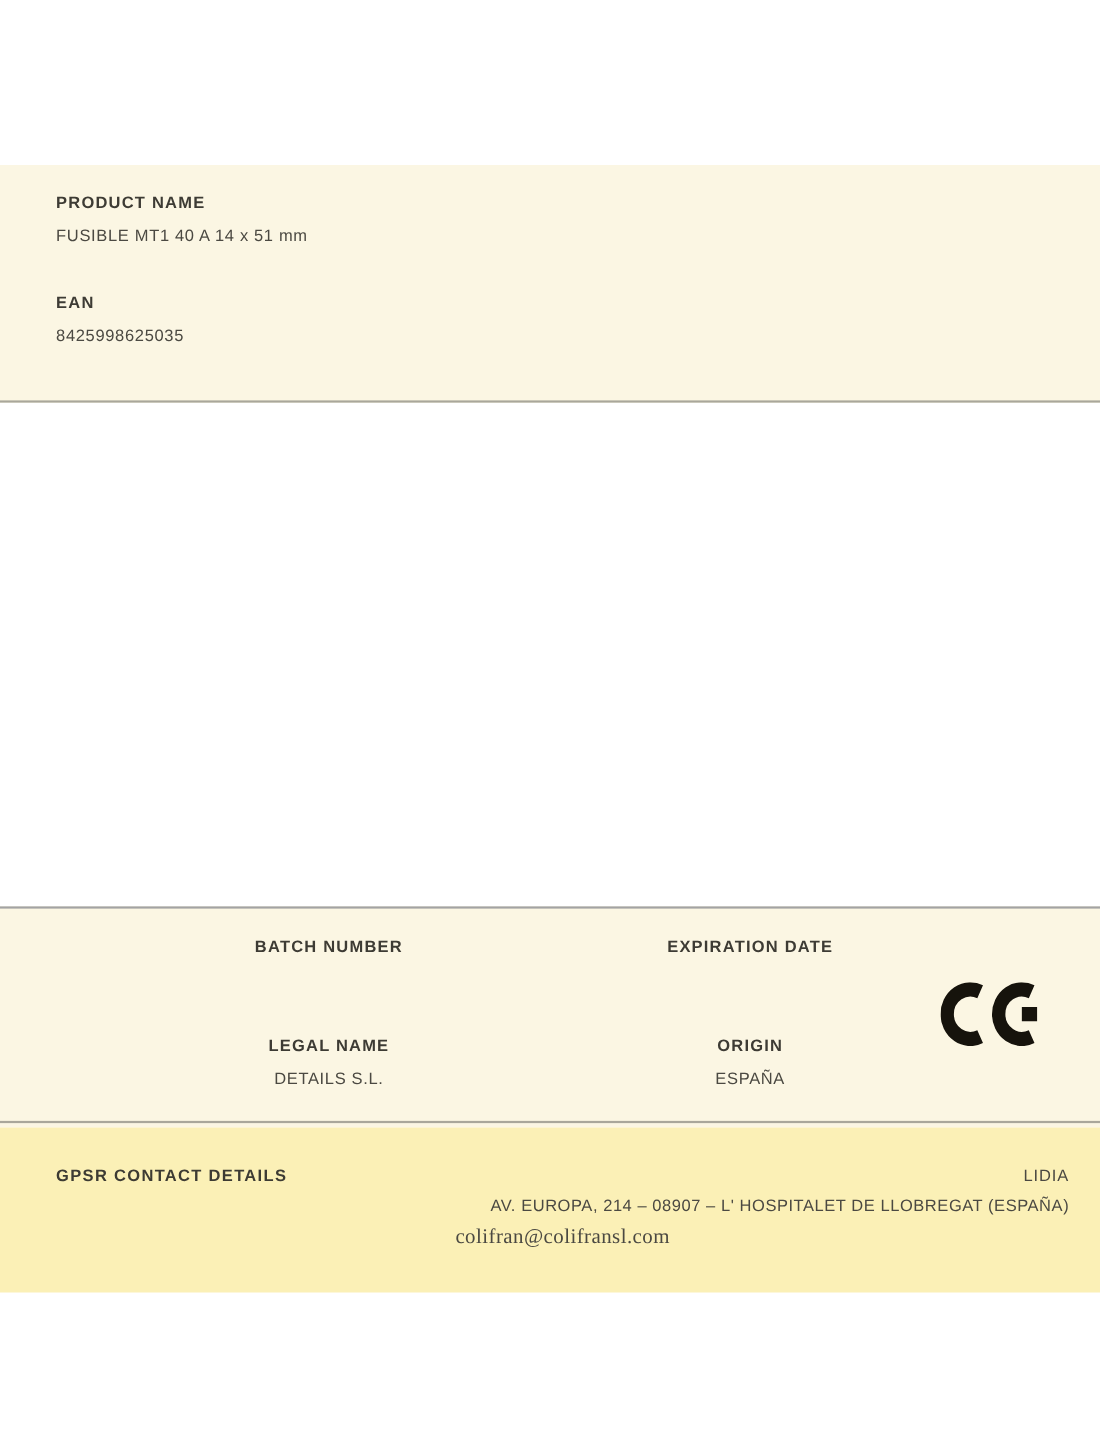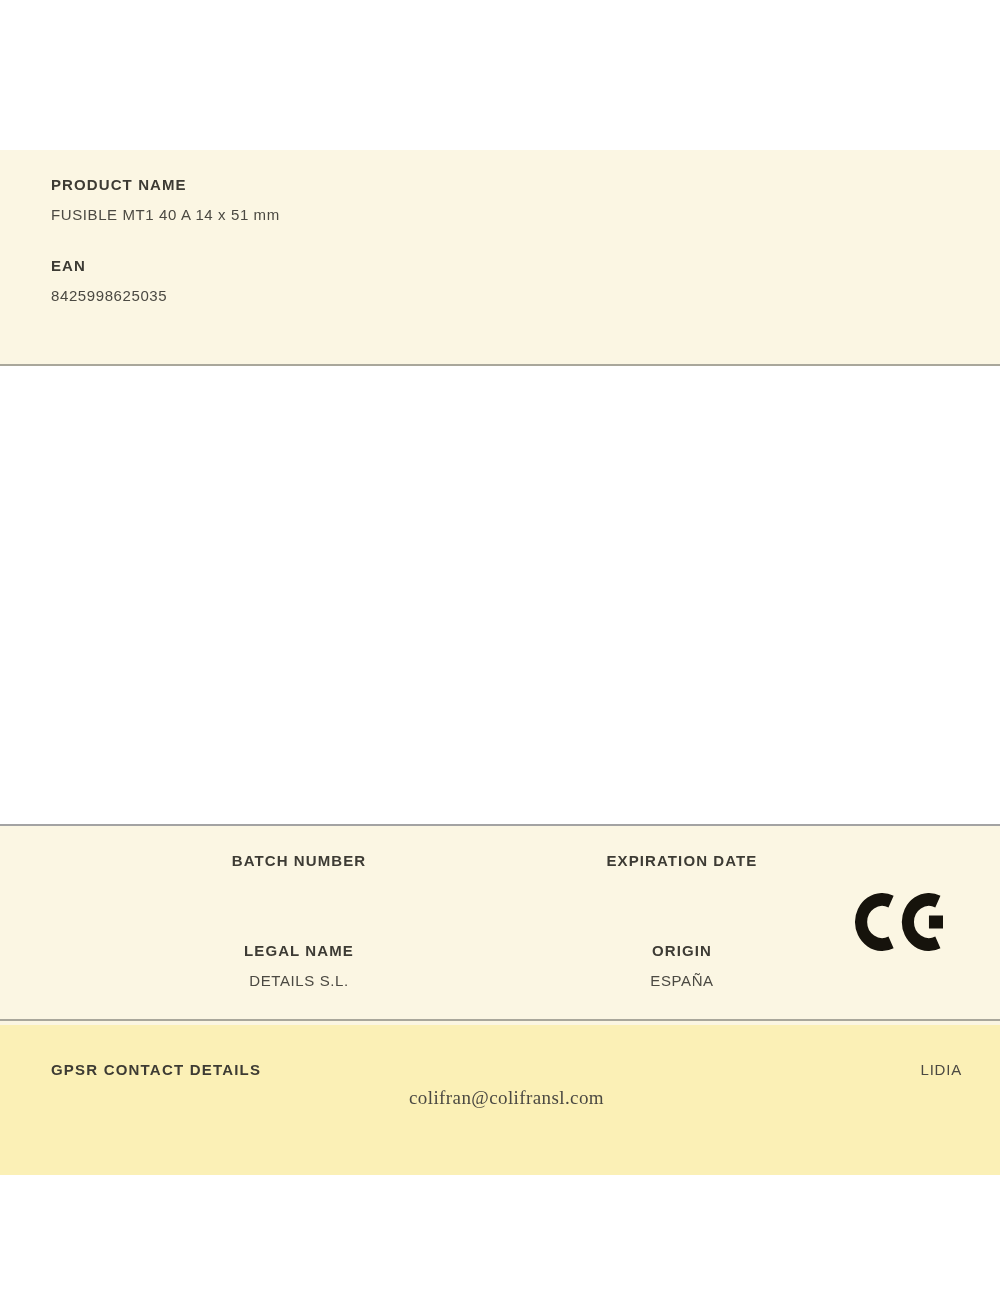--- a/index.html
+++ b/index.html
@@ -28,21 +28,21 @@
     color: #3d3b34;
   }
   .field-value {
     font-size: 15px;
     line-height: 16px;
     letter-spacing: 0.6px;
     color: #4b4942;
   }
   .sec-product .field-label.first { padding-top: 27px; }
   .sec-product .field-value.v1 { margin-top: 14px; }
-  .sec-product .field-label.l2 { margin-top: 35px; }
+  .sec-product .field-label.l2 { margin-top: 45px; }
   .sec-product .field-value.v2 { margin-top: 14px; }
 
   
   .sec-batch {
     margin-top: 458px;
     height: 197px;
     background: #fbf6e3;
     border-top: 2px solid #a3a3a3;
     border-bottom: 2px solid #a9a79b;
     position: relative;
@@ -70,21 +70,21 @@
     height: 58px;
   }
 
   
   .gap-strip { height: 4px; background: #fbf6e3; }
 
   
   .sec-contact {
     height: 150px;
     background: #fbf0b6;
-    padding: 36px 38px 0 51px;
+    padding: 36px 28px 0 51px;
   }
   .contact-row-1 {
     display: flex;
     justify-content: space-between;
     align-items: baseline;
   }
   .gpsr-label {
     font-weight: bold;
     font-size: 15px;
     line-height: 17px;
@@ -149,14 +149,15 @@
   </svg>
 </section>
 
 <div class="gap-strip"></div>
 
 <section class="sec-contact">
   <div class="contact-row-1">
     <div class="gpsr-label">GPSR CONTACT DETAILS</div>
     <div class="contact-name">LIDIA</div>
   </div>
+  <div class="contact-address">AV. EUROPA,  214 – 08907 – L' HOSPITALET DE LLOBREGAT (ESPAÑA)</div>
   <div class="contact-email">colifran@colifransl.com</div>
 </section>
 
 </body></html>

